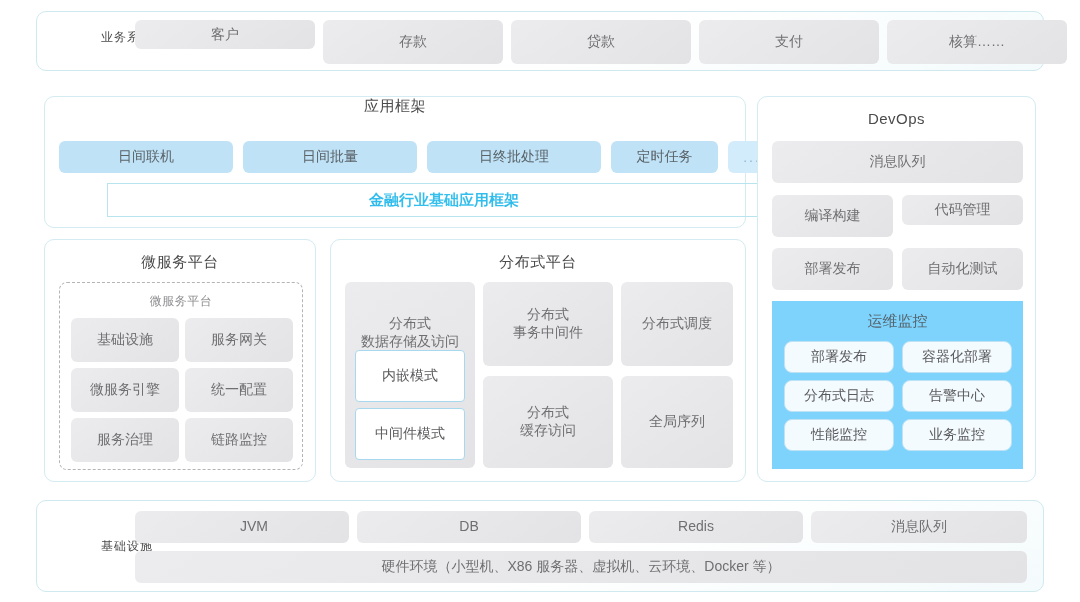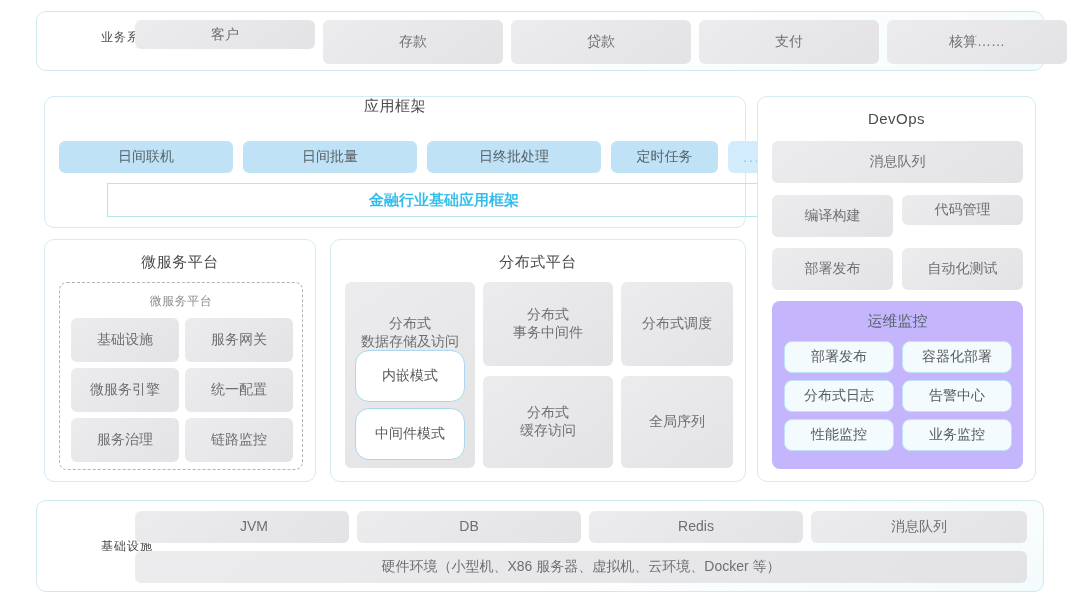--- a/index.html
+++ b/index.html
@@ -71,21 +71,21 @@
     justify-content: center;
     text-align: center;
   }
   .chip-blue.faint { background: #d3ecfb; color: #8fb6cd; letter-spacing: 2px; }
 
   
   .chip-white {
     position: absolute;
     background: #ffffff;
     border: 1px solid #a8d8ee;
-    border-radius: 14px;
+    border-radius: 4px;
     color: #5b5b5e;
     font-size: 14px;
     display: flex;
     align-items: center;
     justify-content: center;
     text-align: center;
   }
   .chip-white.pale {
     background: #f4fbfe;
     border: 1px solid #bfe2f4;
@@ -119,22 +119,22 @@
   .dashed-title {
     text-align: center;
     color: #8d8d90;
     font-size: 12px;
     letter-spacing: .5px;
   }
 
   
   .ops-group {
     position: absolute;
-    background: #c4b5fd;
-    border-radius: 8px;
+    background: #7dd3fc;
+    border-radius: 0;
   }
   .ops-title {
     text-align: center;
     color: #55646c;
     font-size: 15px;
   }
 </style>
 </head>
 <body>
 

